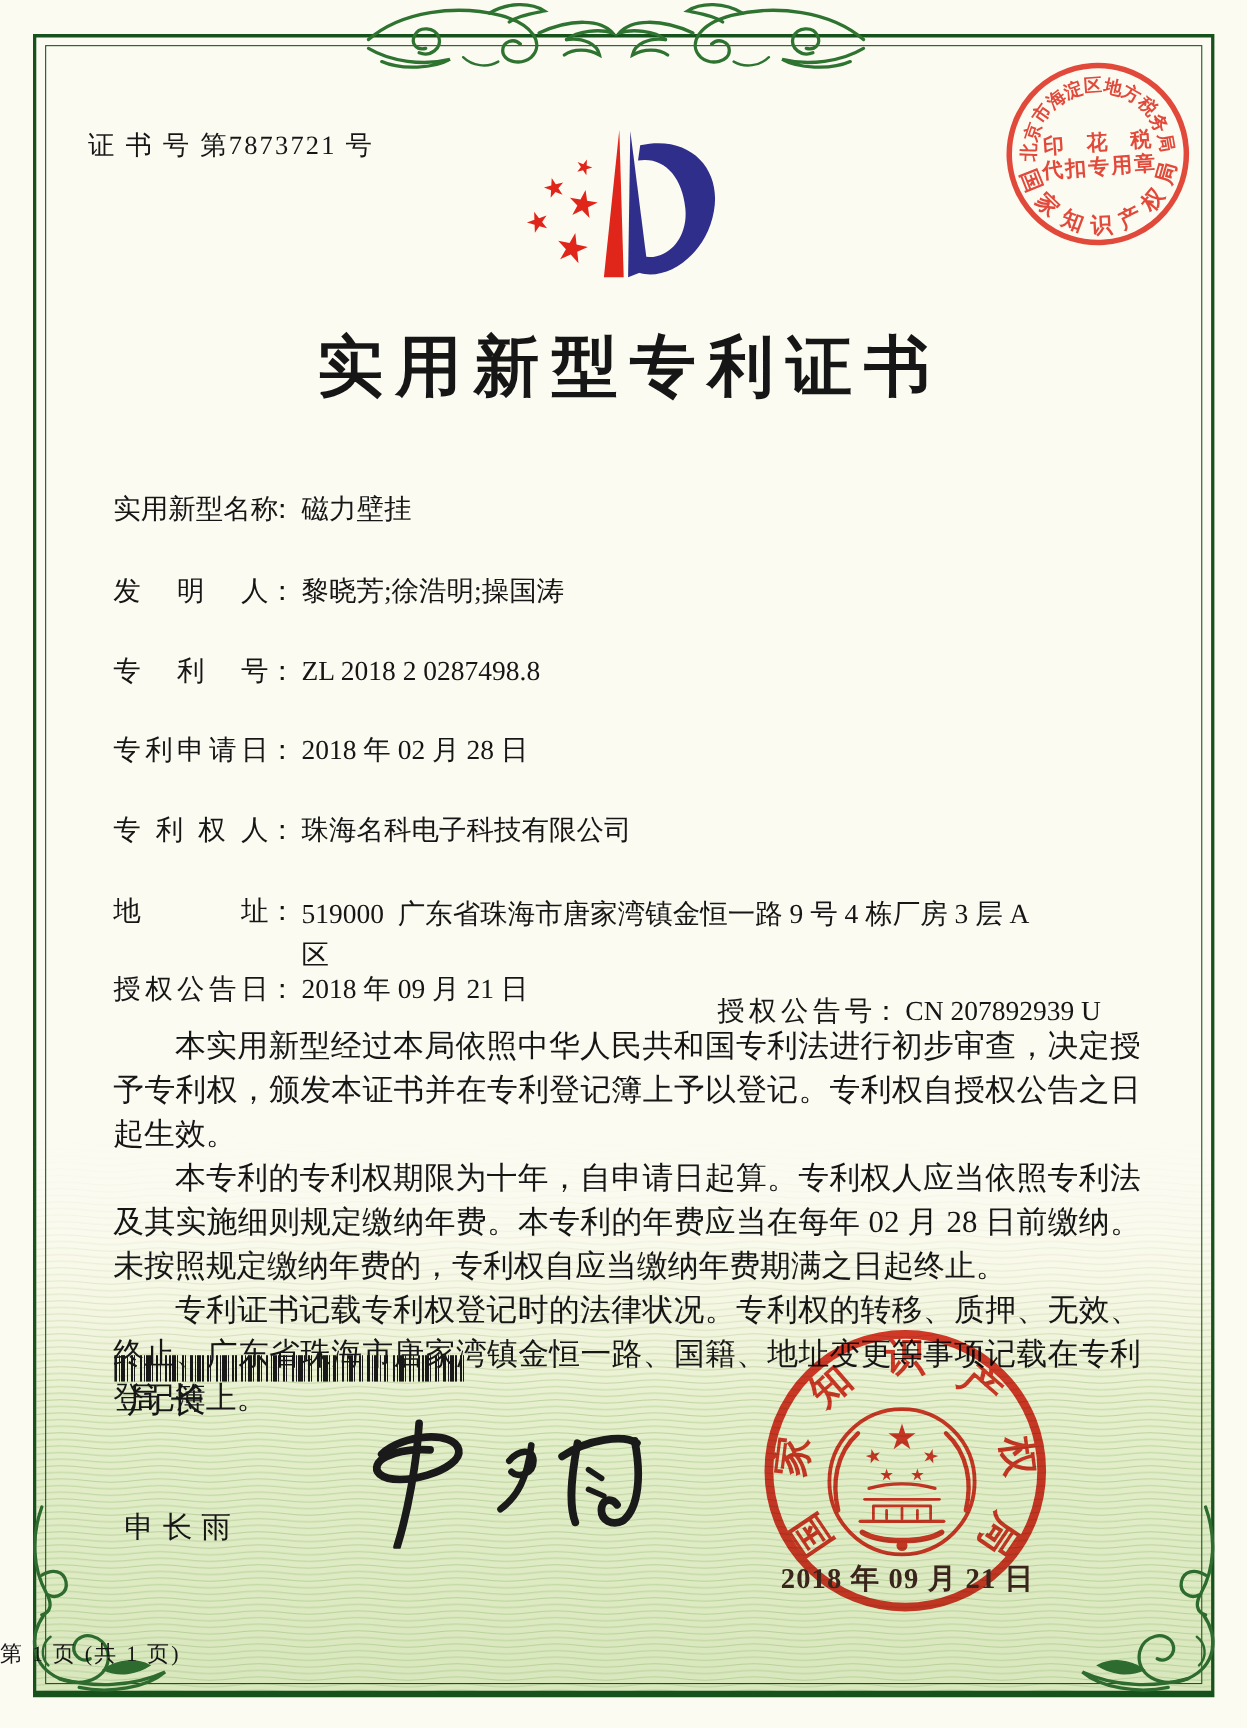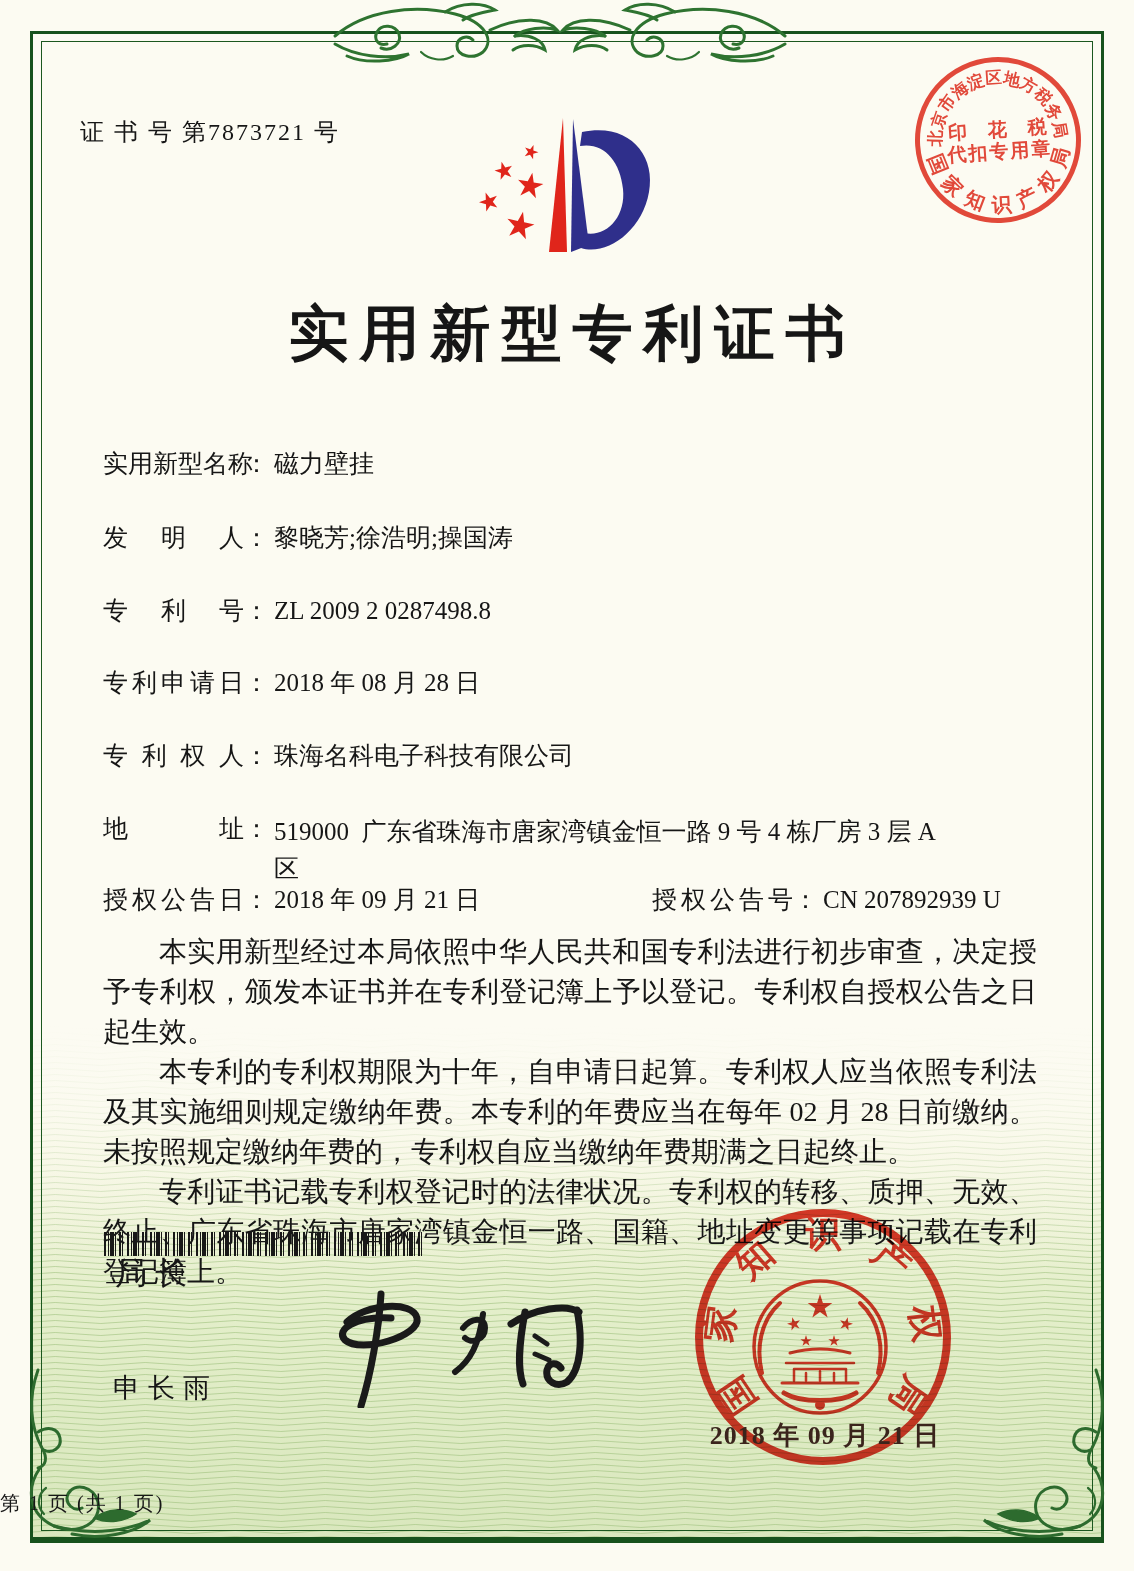--- a/index.html
+++ b/index.html
@@ -178,35 +178,35 @@
 
   <div class="title">实用新型专利证书</div>
 
   <div class="row" style="top:448px">
     <span class="lab">实用新型名称</span><span class="colon">：</span><span class="val">磁力壁挂</span>
   </div>
   <div class="row" style="top:522px">
     <span class="lab">发明人</span><span class="colon">：</span><span class="val">黎晓芳;徐浩明;操国涛</span>
   </div>
   <div class="row" style="top:595px">
-    <span class="lab">专利号</span><span class="colon">：</span><span class="val">ZL 2009 2 0287498.8</span>
+    <span class="lab">专利号</span><span class="colon">：</span><span class="val">ZL 2018 2 0287498.8</span>
   </div>
   <div class="row" style="top:667px">
-    <span class="lab">专利申请日</span><span class="colon">：</span><span class="val">2018 年 08 月 28 日</span>
+    <span class="lab">专利申请日</span><span class="colon">：</span><span class="val">2018 年 02 月 28 日</span>
   </div>
   <div class="row" style="top:740px">
     <span class="lab">专利权人</span><span class="colon">：</span><span class="val">珠海名科电子科技有限公司</span>
   </div>
   <div class="row" style="top:813px">
     <span class="lab">地址</span><span class="colon">：</span><span class="val addr"><span>519000  广东省珠海市唐家湾镇金恒一路 9 号 4 栋厂房 3 层 A</span><br><span>区</span></span>
   </div>
   <div class="row" style="top:884px">
     <span class="lab">授权公告日</span><span class="colon">：</span><span class="val">2018 年 09 月 21 日</span>
   </div>
-  <div class="row" style="top:884px;left:652px">
+  <div class="row" style="top:904px;left:652px">
     <span class="lab">授权公告号</span><span class="colon">：</span><span class="val">CN 207892939 U</span>
   </div>
 
   <div class="bodytext">
     <p>本实用新型经过本局依照中华人民共和国专利法进行初步审查，决定授予专利权，颁发本证书并在专利登记簿上予以登记。专利权自授权公告之日起生效。</p>
     <p>本专利的专利权期限为十年，自申请日起算。专利权人应当依照专利法及其实施细则规定缴纳年费。本专利的年费应当在每年 02 月 28 日前缴纳。未按照规定缴纳年费的，专利权自应当缴纳年费期满之日起终止。</p>
     <p>专利证书记载专利权登记时的法律状况。专利权的转移、质押、无效、终止、广东省珠海市唐家湾镇金恒一路、国籍、地址变更等事项记载在专利登记簿上。</p>
   </div>
 
   <div class="barcode"></div>

